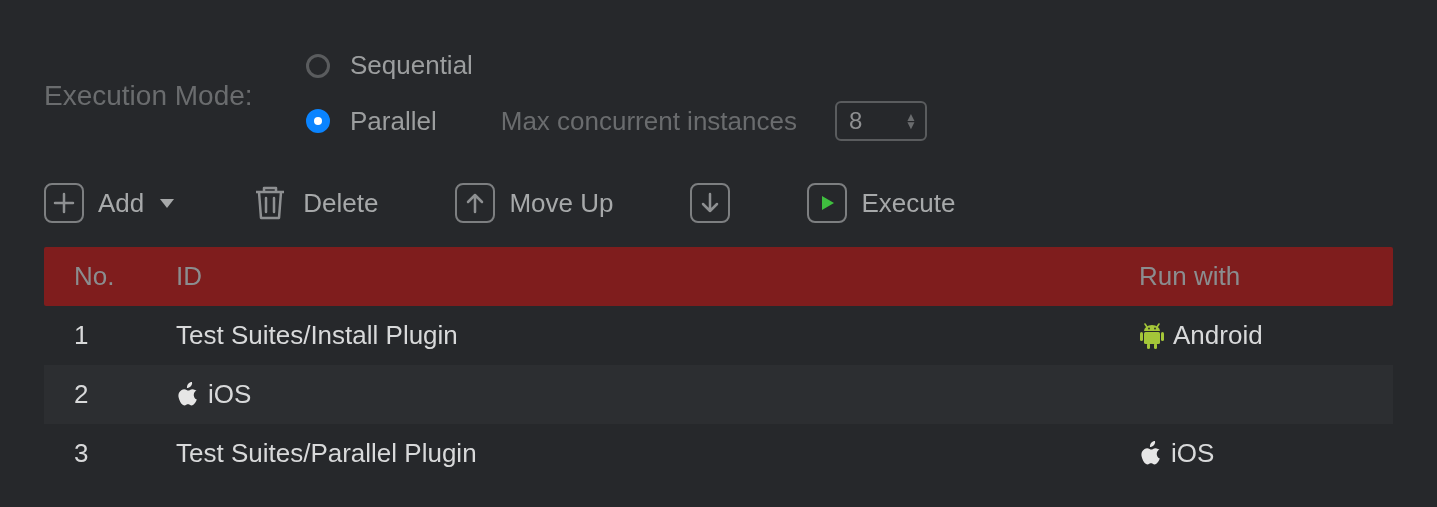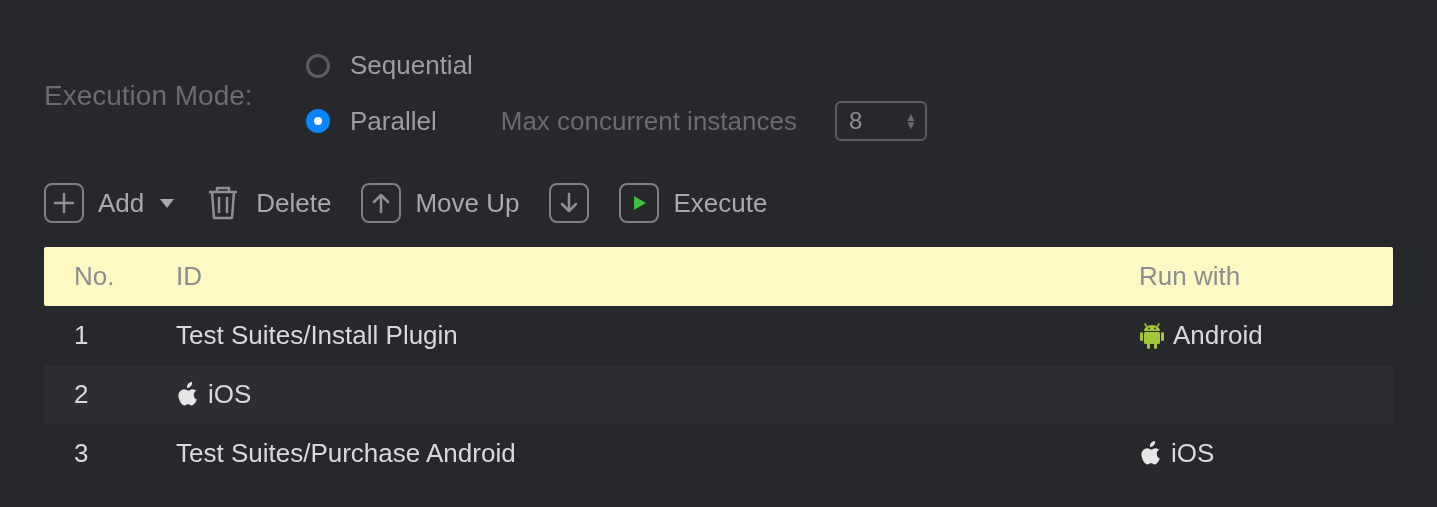--- a/index.html
+++ b/index.html
@@ -85,21 +85,21 @@
   .stepper-arrows {
     display: flex;
     flex-direction: column;
     line-height: 8px;
     color: #6a6c6e;
     font-size: 12px;
   }
   .toolbar {
     display: flex;
     align-items: center;
-    gap: 30px;
+    gap: 77px;
     margin-top: 42px;
     margin-bottom: 24px;
   }
   .tool-btn {
     display: flex;
     align-items: center;
     gap: 14px;
     cursor: pointer;
   }
   .icon-box {
@@ -121,21 +121,21 @@
     border-left: 7px solid transparent;
     border-right: 7px solid transparent;
     border-top: 9px solid #a7a9aa;
     margin-left: 2px;
   }
   .table {
     width: 100%;
   }
   .thead {
     display: flex;
-    background: #fef9c3;
+    background: #7f1d1d;
     padding: 14px 0;
     border-radius: 2px;
     align-items: center;
   }
   .col-no { width: 132px; padding-left: 30px; }
   .col-id { flex: 1; }
   .col-run { width: 254px; }
   .th {
     font-size: 26px;
     color: #8b8d8f;
@@ -269,21 +269,21 @@
             <path d="M16 1c.5 2-.6 4-2 5-1.5 1-3 1-3 1s-.4-2.2 1-4 3.5-2 4-2z" fill="#e6e6e6"></path>
             <path d="M19 9c-1.6-1-3.6-1-5 0-1 .7-2.4.7-3.4 0-1.4-1-3.4-1-5 0C3 10.6 2 13.4 2.5 16c.6 3 2.3 6.8 4.5 8 1.2.7 2.2.5 3.3-.2.9-.6 2.5-.6 3.4 0 1.1.7 2.1.9 3.3.2 1.6-.9 3-3.2 3.8-5.4-2.4-1.1-3.3-3.3-3-5.4.2-1.7 1.4-3 2.7-3.6C20 9.2 19.5 9 19 9z" fill="#e6e6e6"></path>
           </svg>
         </span>
         <span>iOS</span>
       </div>
     </div>
 
     <div class="trow">
       <div class="td col-no">3</div>
-      <div class="td col-id">Test Suites/Purchase Android</div>
+      <div class="td col-id">Test Suites/Parallel Plugin</div>
       <div class="td col-run run-cell">
         <span>
           <svg width="24" height="28" viewBox="0 0 24 28">
             <path d="M16 1c.5 2-.6 4-2 5-1.5 1-3 1-3 1s-.4-2.2 1-4 3.5-2 4-2z" fill="#e6e6e6"></path>
             <path d="M19 9c-1.6-1-3.6-1-5 0-1 .7-2.4.7-3.4 0-1.4-1-3.4-1-5 0C3 10.6 2 13.4 2.5 16c.6 3 2.3 6.8 4.5 8 1.2.7 2.2.5 3.3-.2.9-.6 2.5-.6 3.4 0 1.1.7 2.1.9 3.3.2 1.6-.9 3-3.2 3.8-5.4-2.4-1.1-3.3-3.3-3-5.4.2-1.7 1.4-3 2.7-3.6C20 9.2 19.5 9 19 9z" fill="#e6e6e6"></path>
           </svg>
         </span>
         <span>iOS</span>
       </div>
     </div>

